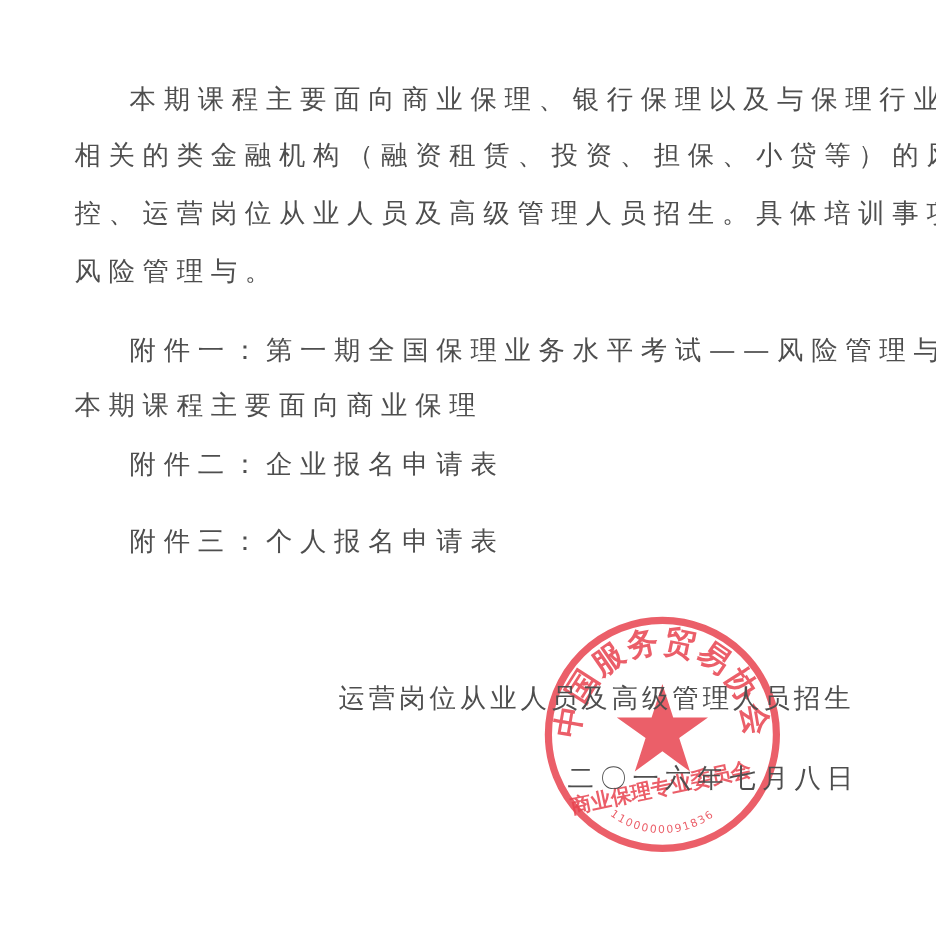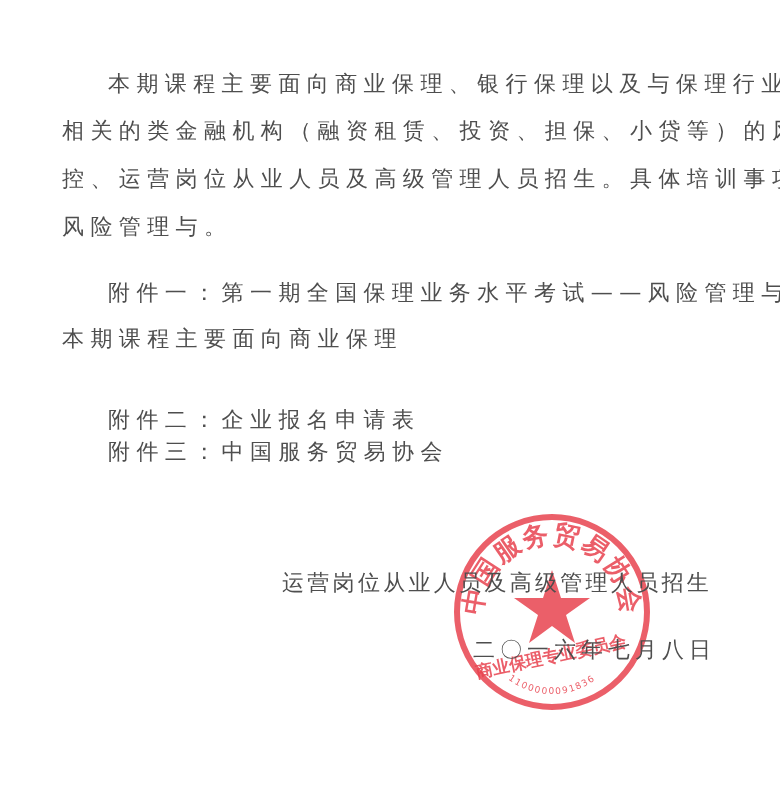--- a/index.html
+++ b/index.html
@@ -36,22 +36,22 @@
 </head>
 <body>
 
 <div class="line" style="left:108px; top:84px;">本期课程主要面向商业保理、银行保理以及与保理行业</div>
 <div class="line" style="left:62px; top:131px;">相关的类金融机构（融资租赁、投资、担保、小贷等）的风</div>
 <div class="line" style="left:62px; top:179px;">控、运营岗位从业人员及高级管理人员招生。具体培训事项</div>
 <div class="line" style="left:62px; top:227px;">风险管理与。</div>
 
 <div class="line" style="left:108px; top:293px;">附件一：第一期全国保理业务水平考试——风险管理与</div>
 <div class="line" style="left:62px; top:339px;">本期课程主要面向商业保理</div>
-<div class="line" style="left:108px; top:388px;margin-top:32px;">附件二：企业报名申请表</div>
-<div class="line" style="left:108px; top:452px;">附件三：中国服务贸易协会</div>
+<div class="line" style="left:108px; top:388px;">附件二：企业报名申请表</div>
+<div class="line" style="left:108px; top:452px;">附件三：个人报名申请表</div>
 
 <div class="seal">
   <svg viewBox="0 0 200 200" xmlns="http://www.w3.org/2000/svg">
     <defs>
       <path id="sealTopArc" d="M 32 118 A 70 70 0 1 1 168 118"></path>
       <path id="sealNumArc" d="M 40 150 A 72 72 0 0 0 160 150"></path>
     </defs>
     <circle cx="100" cy="100" r="95" fill="none" stroke="#e8434f" stroke-width="6" opacity="0.85"></circle>
     <g>
       <polygon fill="#e8434f" opacity="0.85" points="100,58 109,86 138,86 114,103 123,131 100,114 77,131 86,103 62,86 91,86"></polygon>

